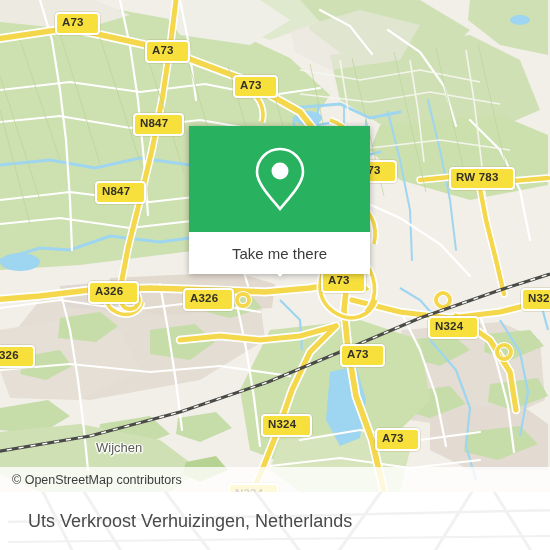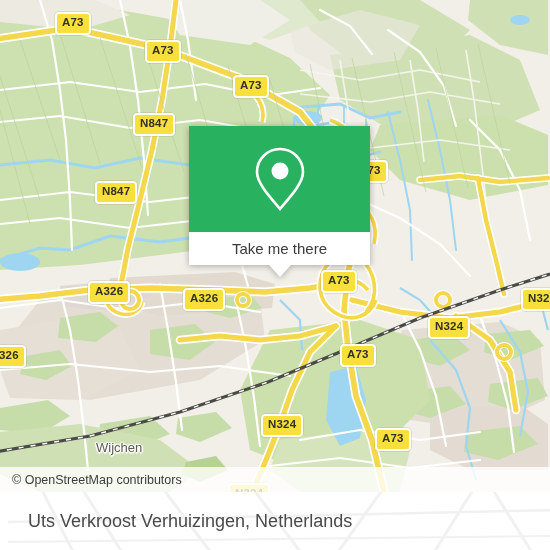--- a/index.html
+++ b/index.html
@@ -32,21 +32,21 @@
   
   .shield {
     position: absolute;
     background: #f7e03c;
     border: 2px solid #ffffff;
     border-radius: 4px;
     color: #333026;
     font-weight: bold;
     font-size: 11.5px;
     line-height: 1;
-    padding: 3px 5px 4px 5px;
+    padding: 3px 14px 4px 5px;
     white-space: nowrap;
     letter-spacing: 0.2px;
     font-family: "Liberation Sans", sans-serif;
     box-shadow: 0 0 0 0.5px rgba(160,150,90,0.45);
   }
 
   .place-label {
     position: absolute;
     color: #5b5b55;
     font-size: 13px;
@@ -66,21 +66,21 @@
     filter: drop-shadow(0 1px 3px rgba(0,0,0,0.30));
   }
   #popup-head {
     height: 106px;
     background: #28b260;
     display: flex;
     align-items: center;
     justify-content: center;
   }
   #popup-body {
-    height: 33px;
+    height: 42px;
     background: #ffffff;
     display: flex;
     align-items: center;
     justify-content: center;
   }
   #popup-label {
     color: #3b3b3b;
     font-size: 15px;
     font-family: "Liberation Sans", sans-serif;
   }
@@ -390,20 +390,21 @@
     </svg>
 
     <div class="place-label" style="left:96px; top:440px;">Wijchen</div>
 
     <div class="shield" style="left:55px;  top:12px;">A73</div>
     <div class="shield" style="left:145px; top:40px;">A73</div>
     <div class="shield" style="left:233px; top:75px;">A73</div>
     <div class="shield" style="left:352px; top:160px;">A73</div>
     <div class="shield" style="left:133px; top:113px;">N847</div>
     <div class="shield" style="left:95px;  top:181px;">N847</div>
+    <div class="shield" style="left:449px; top:167px;">RW 783</div>
     <div class="shield" style="left:88px;  top:281px;">A326</div>
     <div class="shield" style="left:183px; top:288px;">A326</div>
     <div class="shield" style="left:-8px;  top:345px;">326</div>
     <div class="shield" style="left:321px; top:270px;">A73</div>
     <div class="shield" style="left:521px; top:288px;">N326</div>
     <div class="shield" style="left:428px; top:316px;">N324</div>
     <div class="shield" style="left:340px; top:344px;">A73</div>
     <div class="shield" style="left:261px; top:414px;">N324</div>
     <div class="shield" style="left:375px; top:428px;">A73</div>
     <div class="shield" style="left:228px; top:483px;">N324</div>

